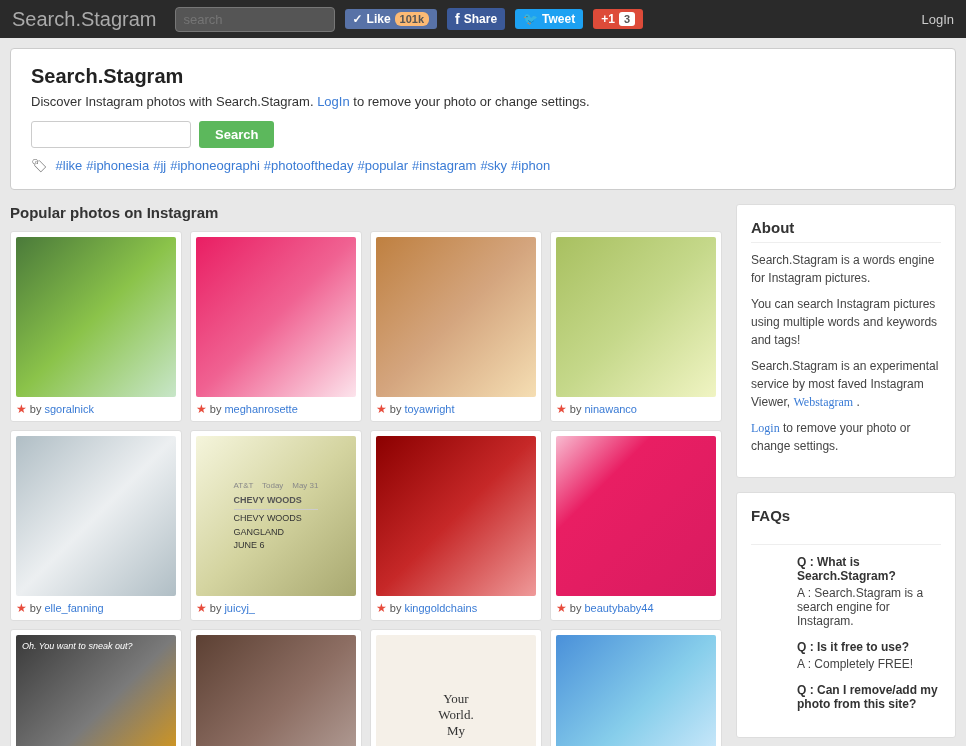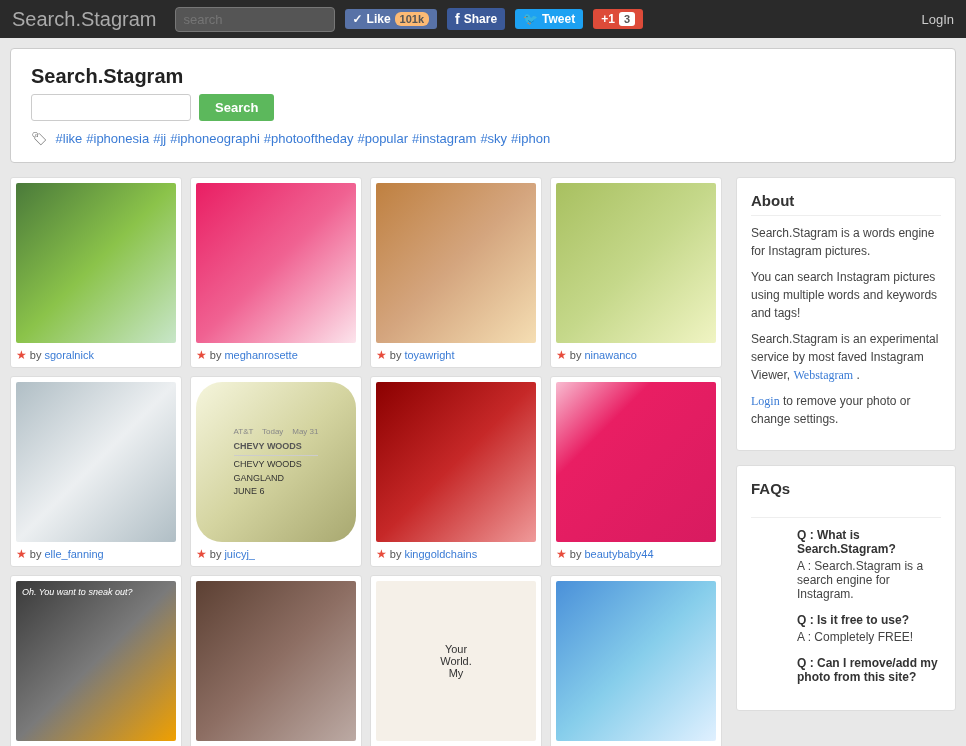--- a/index.html
+++ b/index.html
@@ -139,21 +139,21 @@
     }
     .star { color: #e74c3c; font-size: 12px; }
     .photo-attribution a { color: #3a7bd5; text-decoration: none; }
 
     
     .ph-1 { background: linear-gradient(135deg, #4a7a3a 0%, #8bc34a 50%, #c8e6c9 100%); }
     .ph-2 { background: linear-gradient(135deg, #e91e63 0%, #f06292 50%, #fce4ec 100%); }
     .ph-3 { background: linear-gradient(135deg, #bf8040 0%, #d4a57e 50%, #f5deb3 100%); }
     .ph-4 { background: linear-gradient(135deg, #a8c060 0%, #c5d88a 50%, #f0f4c3 100%); }
     .ph-5 { background: linear-gradient(135deg, #b0bec5 0%, #eceff1 50%, #b0bec5 100%); }
-    .ph-6 { background: linear-gradient(135deg, #f5f5dc 0%, #d4d4a0 50%, #a8a870 100%); display: flex; flex-direction: column; align-items: center; justify-content: center; font-size: 10px; color: #555; padding: 4px; border-radius: 26px; }
+    .ph-6 { background: linear-gradient(135deg, #f5f5dc 0%, #d4d4a0 50%, #a8a870 100%); display: flex; flex-direction: column; align-items: center; justify-content: center; font-size: 10px; color: #555; padding: 4px; }
     .ph-7 { background: linear-gradient(135deg, #8b0000 0%, #c62828 50%, #ef9a9a 100%); }
     .ph-8 { background: linear-gradient(135deg, #f8bbd0 0%, #e91e63 30%, #d81b60 100%); }
     .ph-9 { background: linear-gradient(135deg, #3a3a3a 0%, #7a7a7a 50%, #f0a000 100%); }
     .ph-10 { background: linear-gradient(135deg, #5c4033 0%, #8d6e63 50%, #bcaaa4 100%); }
     .ph-11 { background: linear-gradient(135deg, #1a237e 0%, #283593 50%, #3f51b5 100%); display: flex; align-items: center; justify-content: center; }
     .ph-12 { background: linear-gradient(135deg, #4a90d9 0%, #87ceeb 50%, #e0f0ff 100%); }
 
     
     #sidebar {
       width: 220px;
@@ -208,20 +208,25 @@
     <span>+1</span>
     <span class="gplus-count">3</span>
   </button>
   <button class="login-btn">LogIn</button>
 </div>
 
 <div id="wrapper">
 
   <div id="search-panel">
     <h1>Search.Stagram</h1>
+    <p class="tagline">
+      <span>Discover Instagram photos with Search.Stagram.</span>
+      <a href="#">LogIn</a>
+      <span>to remove your photo or change settings.</span>
+    </p>
     <div class="search-row">
       <input type="text" style="">
       <button class="search-btn">Search</button>
     </div>
     <div class="tags-row">
       <span class="tag-icon">🏷</span>
     <a href="#">#like</a>
         <a href="#">#iphonesia</a>
         <a href="#">#jj</a>
         <a href="#">#iphoneographi</a>
@@ -229,20 +234,21 @@
         <a href="#">#popular</a>
         <a href="#">#instagram</a>
         <a href="#">#sky</a>
         <a href="#">#iphon</a>
       </div>
   </div>
 
   <div id="content-area">
 
     <div id="photos-area">
+      <h2>Popular photos on Instagram</h2>
       <div class="photos-grid">
 
         <div class="photo-card">
           <div class="photo-thumb ph-1"></div>
           <div class="photo-attribution">
             <span class="star">★</span>
             <span>by</span>
             <a href="#">sgoralnick</a>
           </div>
         </div>
@@ -318,21 +324,21 @@
             <div style="font-size:9px;color:#fff;font-style:italic;">Oh. You want to sneak out?</div>
           </div>
 
         </div>
         <div class="photo-card">
           <div class="photo-thumb ph-10"></div>
 
         </div>
         <div class="photo-card">
           <div class="photo-thumb ph-11" style="background:#f5f0e8;display:flex;align-items:center;justify-content:center;">
-            <div style="font-size:11px;color:#333;font-family:Liberation Sans, sans-serif;text-align:center;padding:6px;">Your<br>World.<br>My</div>
+            <div style="font-size:13px;color:#333;font-family:Liberation Serif, serif;text-align:center;padding:6px;">Your<br>World.<br>My</div>
           </div>
 
         </div>
         <div class="photo-card">
           <div class="photo-thumb ph-12"></div>
 
         </div>
 
       </div>
     </div>

